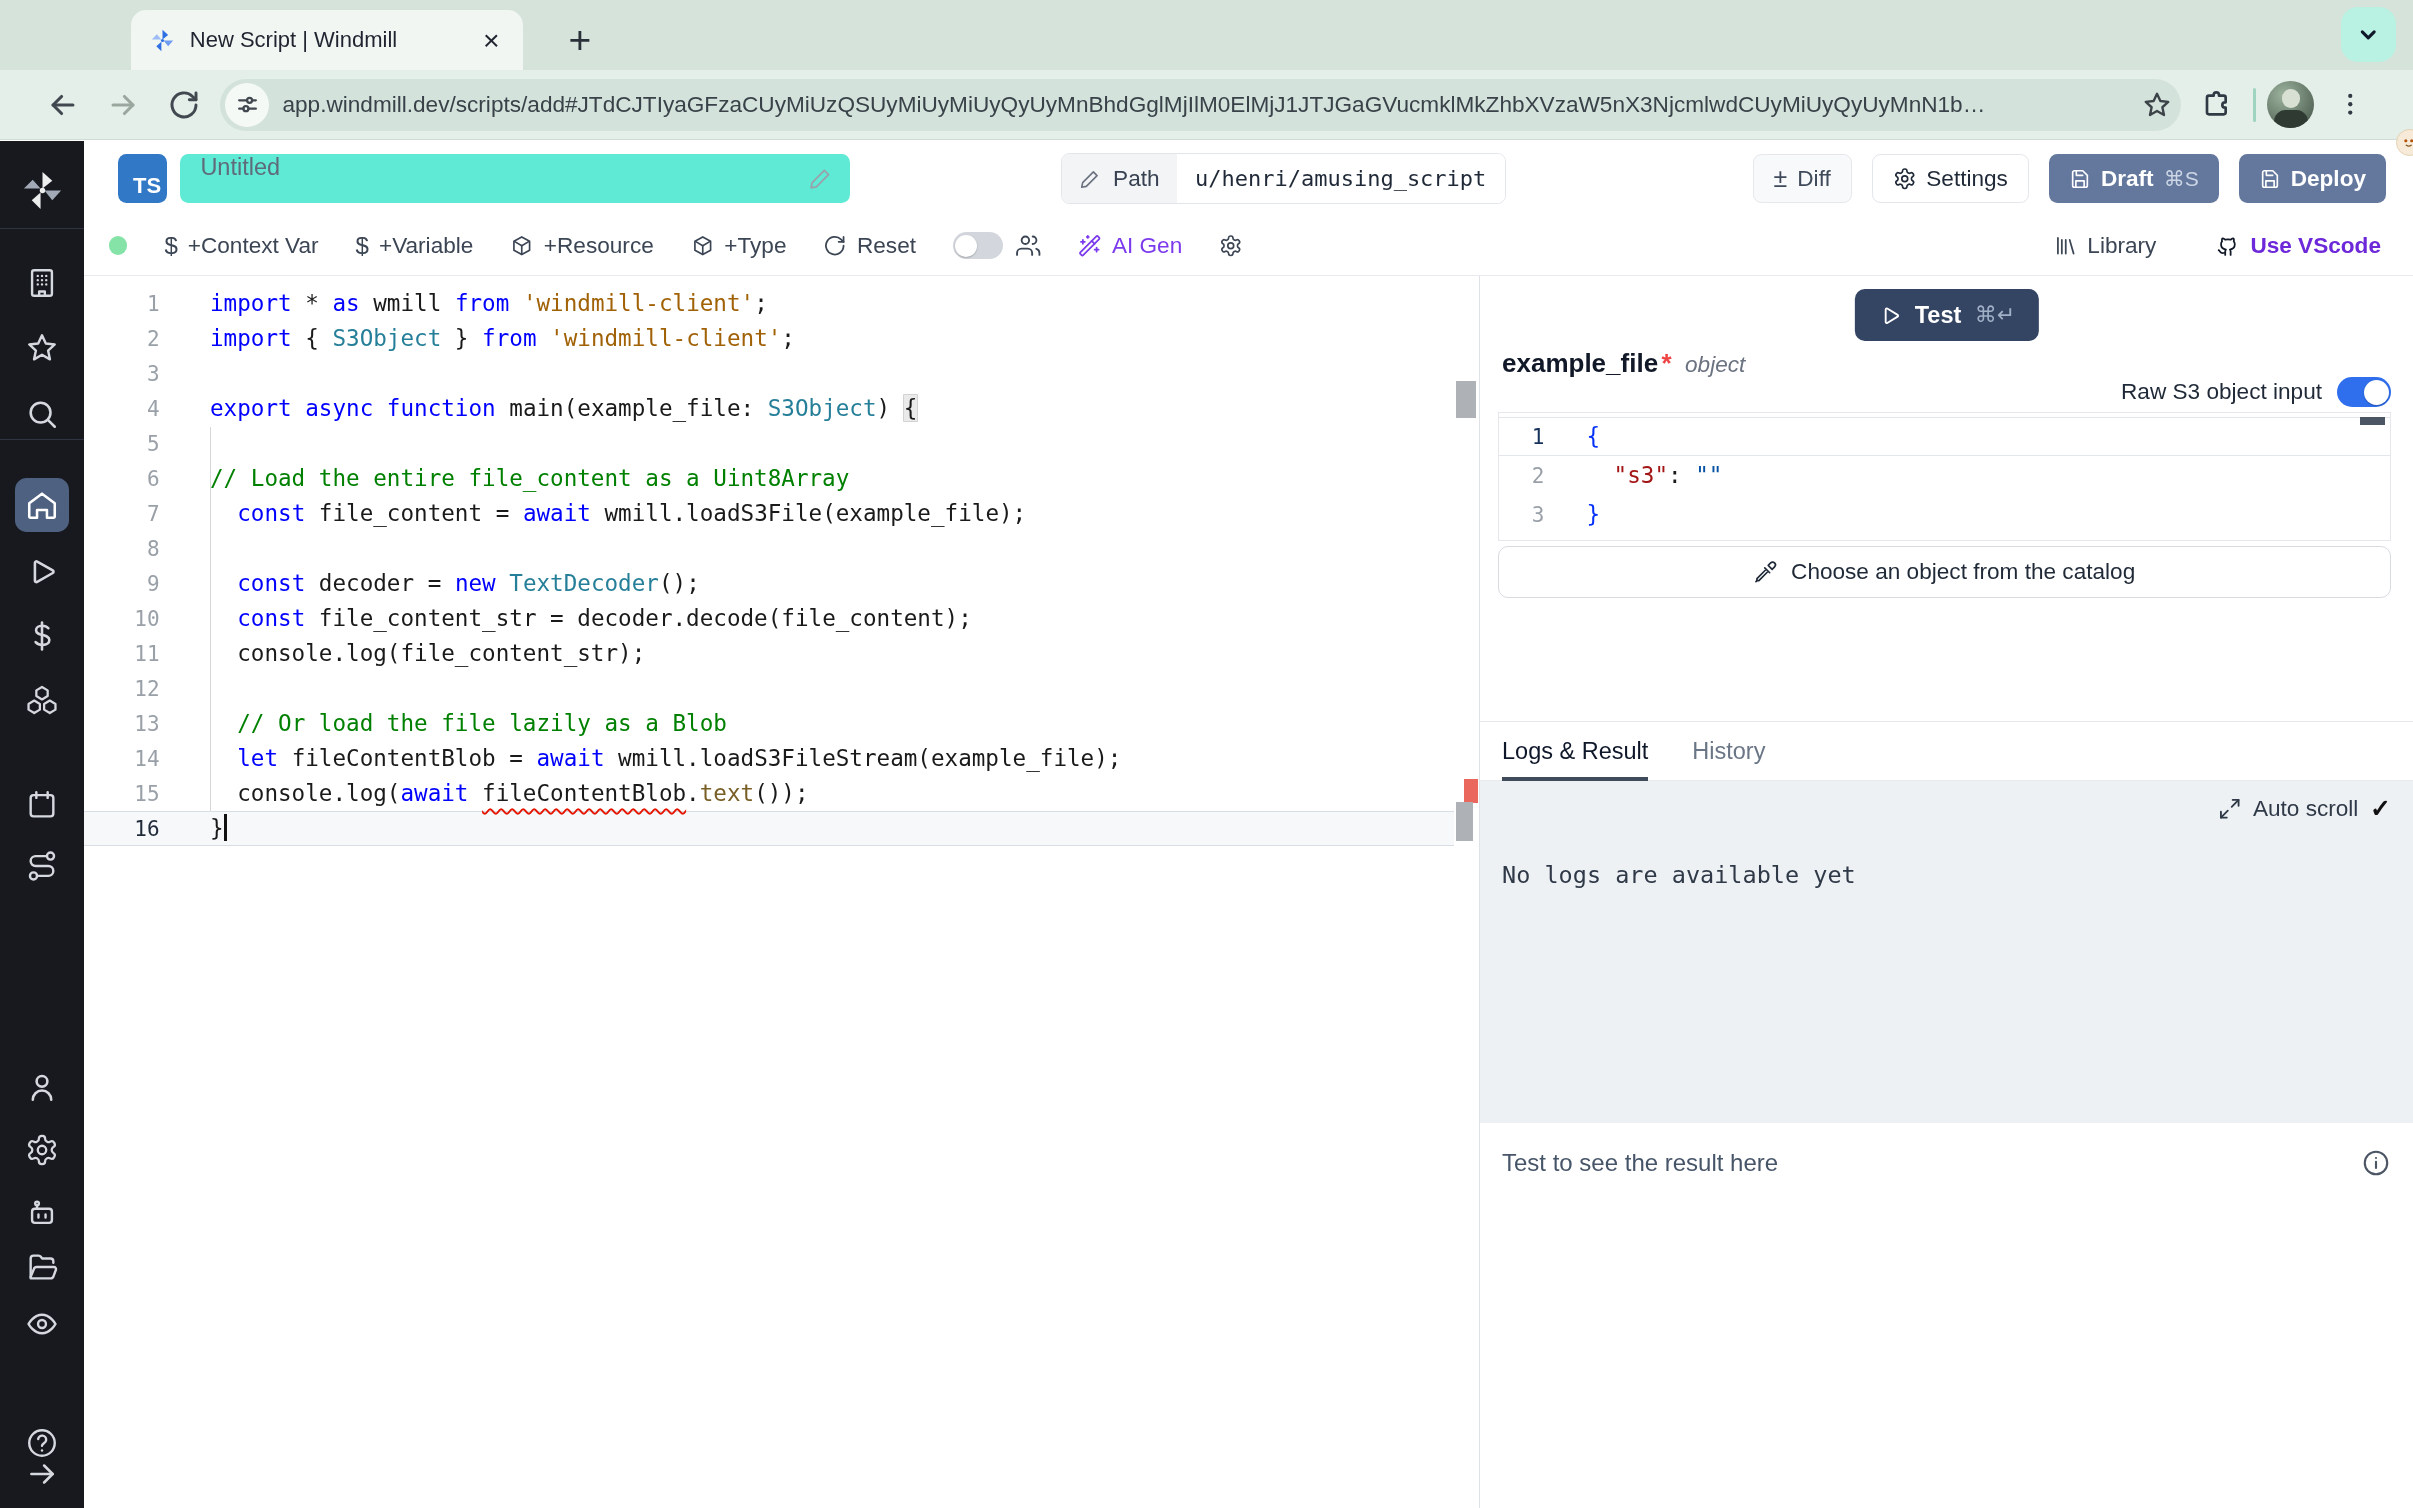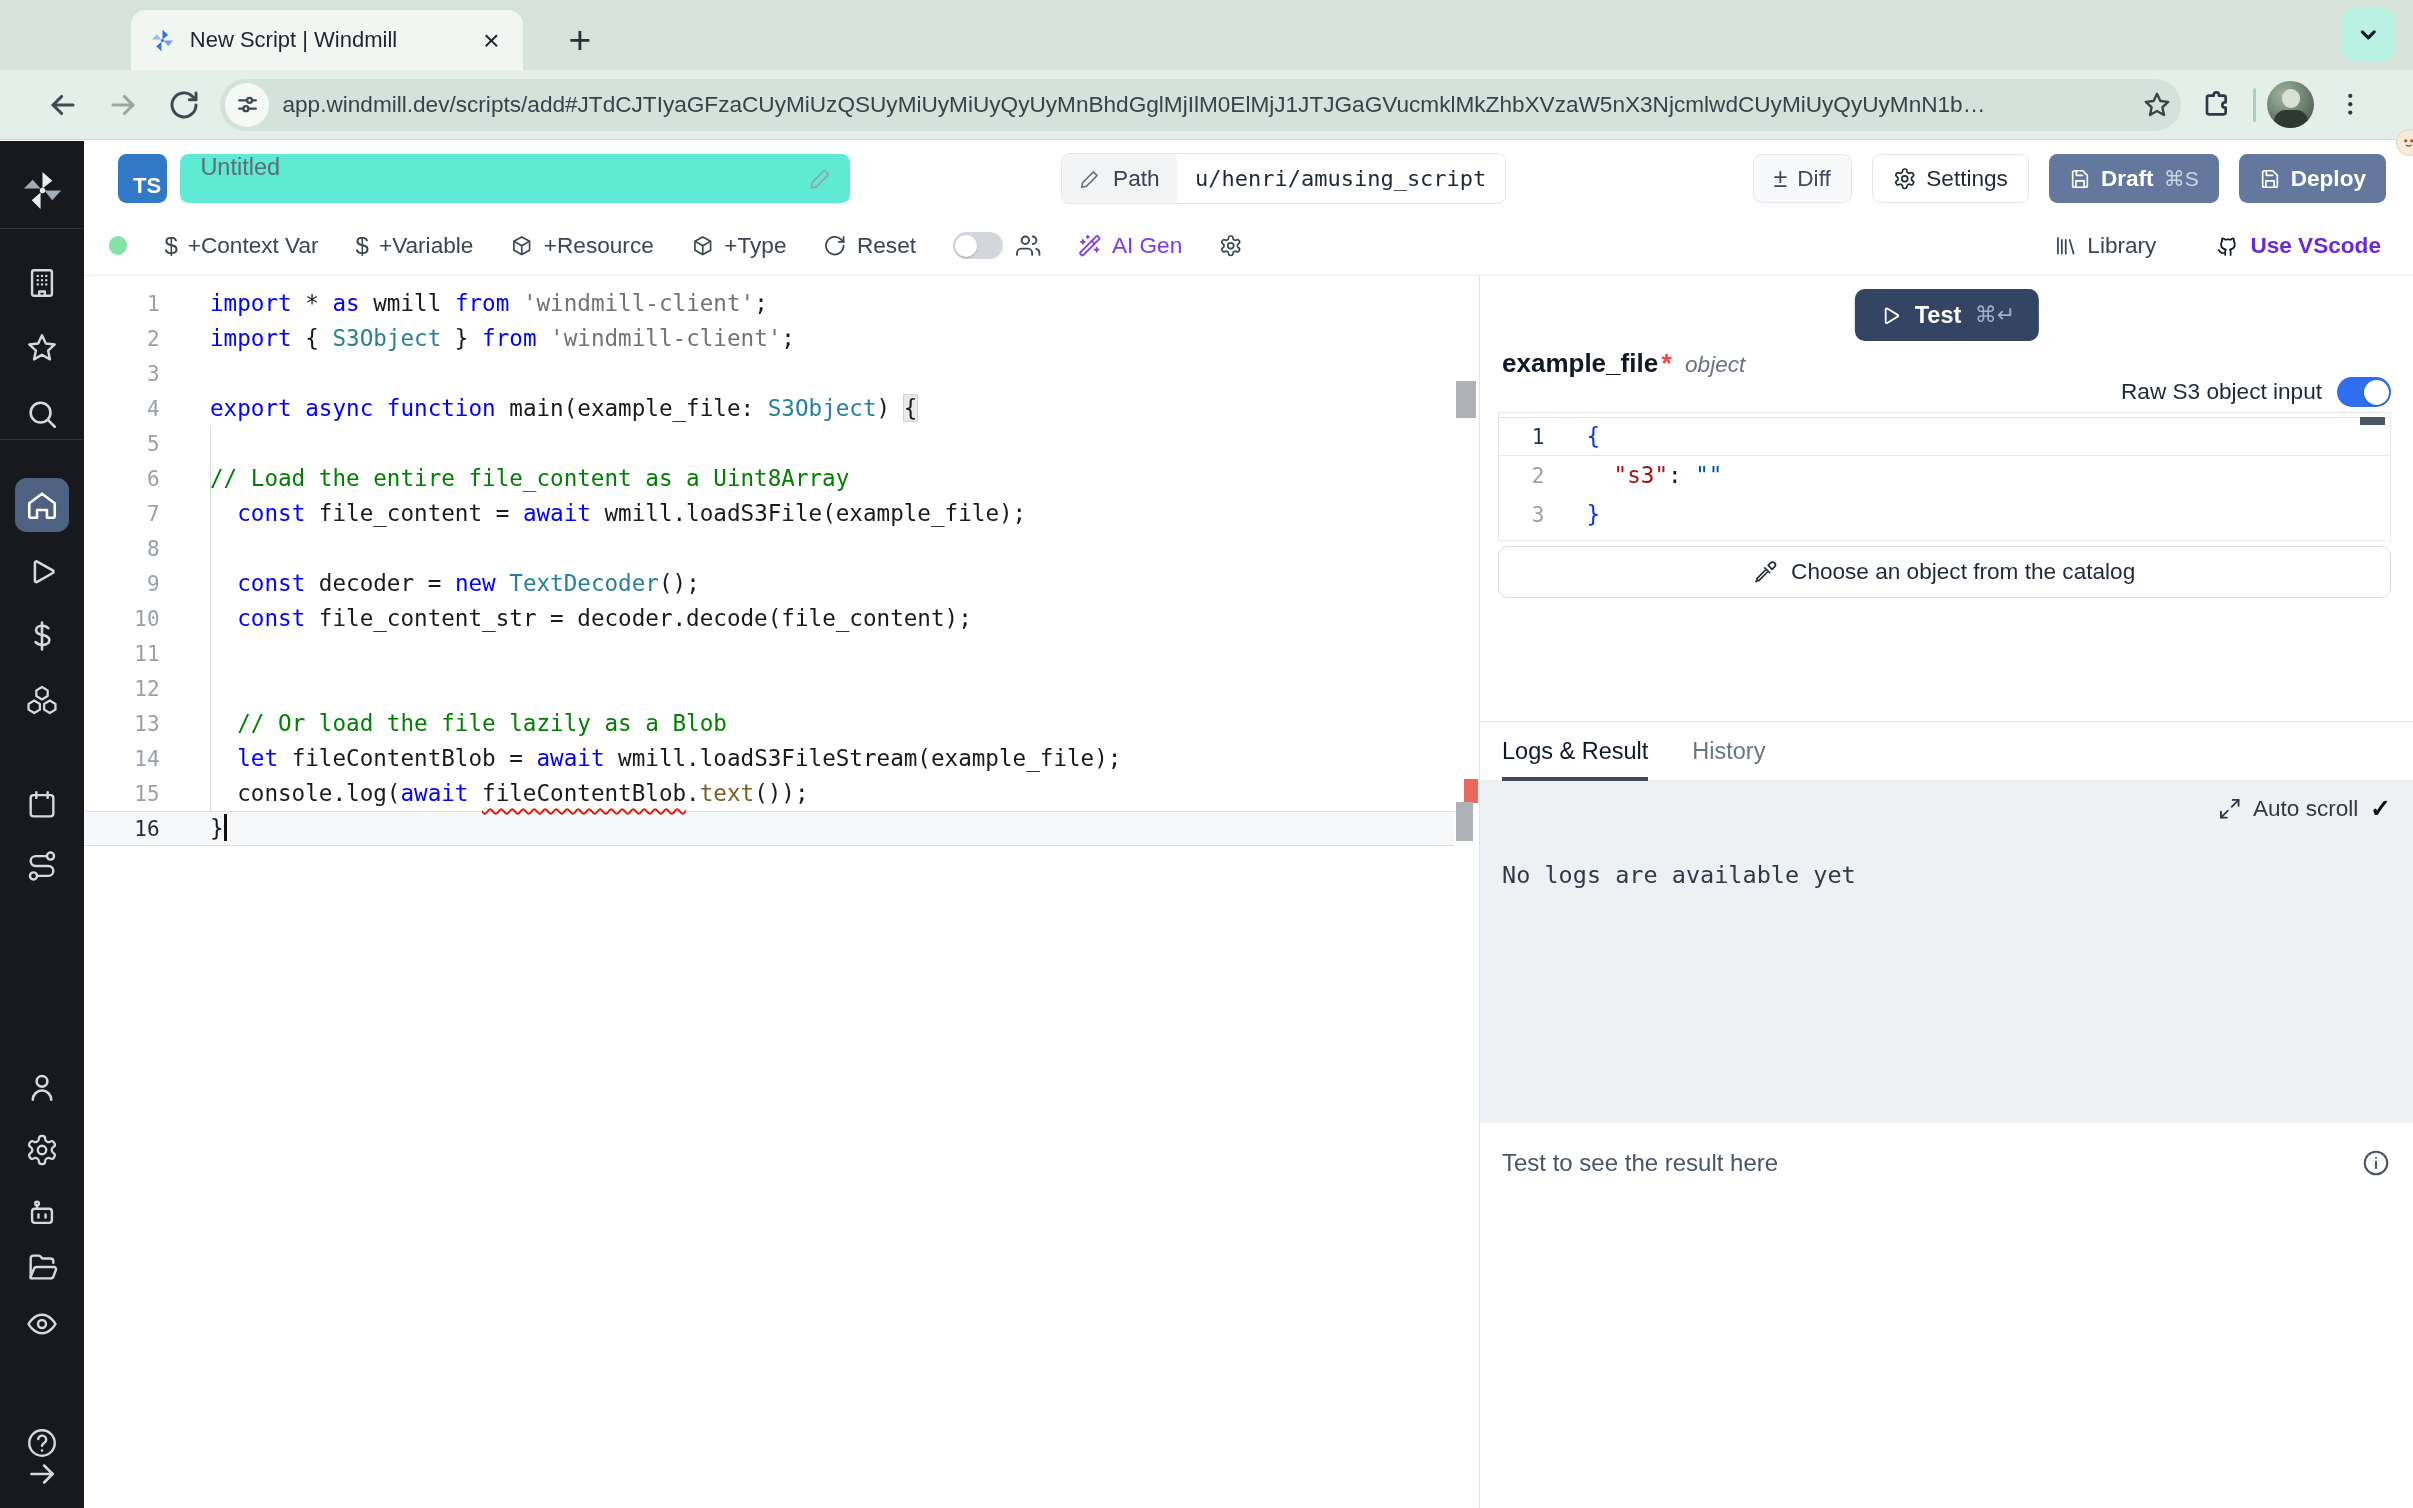--- a/index.html
+++ b/index.html
@@ -81,21 +81,21 @@
   #editor{width:1395px;flex:0 0 1395px;position:relative;background:#fff;overflow:hidden;}
   #code-lines{position:absolute;top:10px;left:0;right:25px;}
   .code-line{display:flex;height:35px;box-sizing:border-box;align-items:center;}
   .code-line .ln{flex:0 0 84px;text-align:right;padding-right:8.4px;box-sizing:border-box;
     color:#9aa0a8;font-family:"DejaVu Sans Mono",monospace;font-size:21px;}
   .code-line.active .ln{color:#1f2937;}
   .code-line .code-text{padding-left:42px;white-space:pre;font-family:"DejaVu Sans Mono",monospace;
     font-size:22.6px;line-height:35px;}
   .code-line.active{background:#f6f8fa;border-top:0.8px solid #d9dee5;border-bottom:0.8px solid #d9dee5;}
   .tk-kw{color:#0000ff;}.tk-d{color:#1a1a1a;}.tk-type{color:#267f99;}.tk-cmt{color:#008000;}
-  .tk-str{color:#737373;}.tk-fn{color:#795e26;}
+  .tk-str{color:#a16207;}.tk-fn{color:#795e26;}
   .tk-jb{color:#0431fa;}.tk-jk{color:#a31515;}.tk-js{color:#0451a5;}
   .sq{text-decoration:underline wavy #e51400 2.1px;text-underline-offset:6.7px;}
   .bh{background:#eaeaea;box-shadow:0 0 0 0.8px #c8c8c8;}
   .caret{display:inline-block;width:2.5px;height:27px;background:#111;vertical-align:-5px;margin-left:0.8px;}
   #indentguide{position:absolute;left:126px;top:151px;width:0.8px;height:387px;background:#d8d8d8;}
   .sbthumb{position:absolute;background:#aeb1b5;}
   #sbred{position:absolute;background:#e9675c;}
 
   
   #rpanel{flex:1;border-left:0.8px solid #dfe3e8;position:relative;background:#fff;min-width:0;}
@@ -547,20 +547,21 @@
             <div class="code-line">
               <span class="ln">9</span>
               <span class="code-text"><span class="tk-d">  </span><span class="tk-kw">const</span><span class="tk-d"> decoder = </span><span class="tk-kw">new</span><span class="tk-d"> </span><span class="tk-type">TextDecoder</span><span class="tk-d">();</span></span>
             </div>
             <div class="code-line">
               <span class="ln">10</span>
               <span class="code-text"><span class="tk-d">  </span><span class="tk-kw">const</span><span class="tk-d"> file_content_str = decoder.decode(file_content);</span></span>
             </div>
             <div class="code-line">
               <span class="ln">11</span>
+              <span class="code-text"><span class="tk-d">  console.log(file_content_str);</span></span>
             </div>
             <div class="code-line">
               <span class="ln">12</span>
               <span class="code-text"></span>
             </div>
             <div class="code-line">
               <span class="ln">13</span>
               <span class="code-text"><span class="tk-d">  </span><span class="tk-cmt">// Or load the file lazily as a Blob</span></span>
             </div>
             <div class="code-line">

